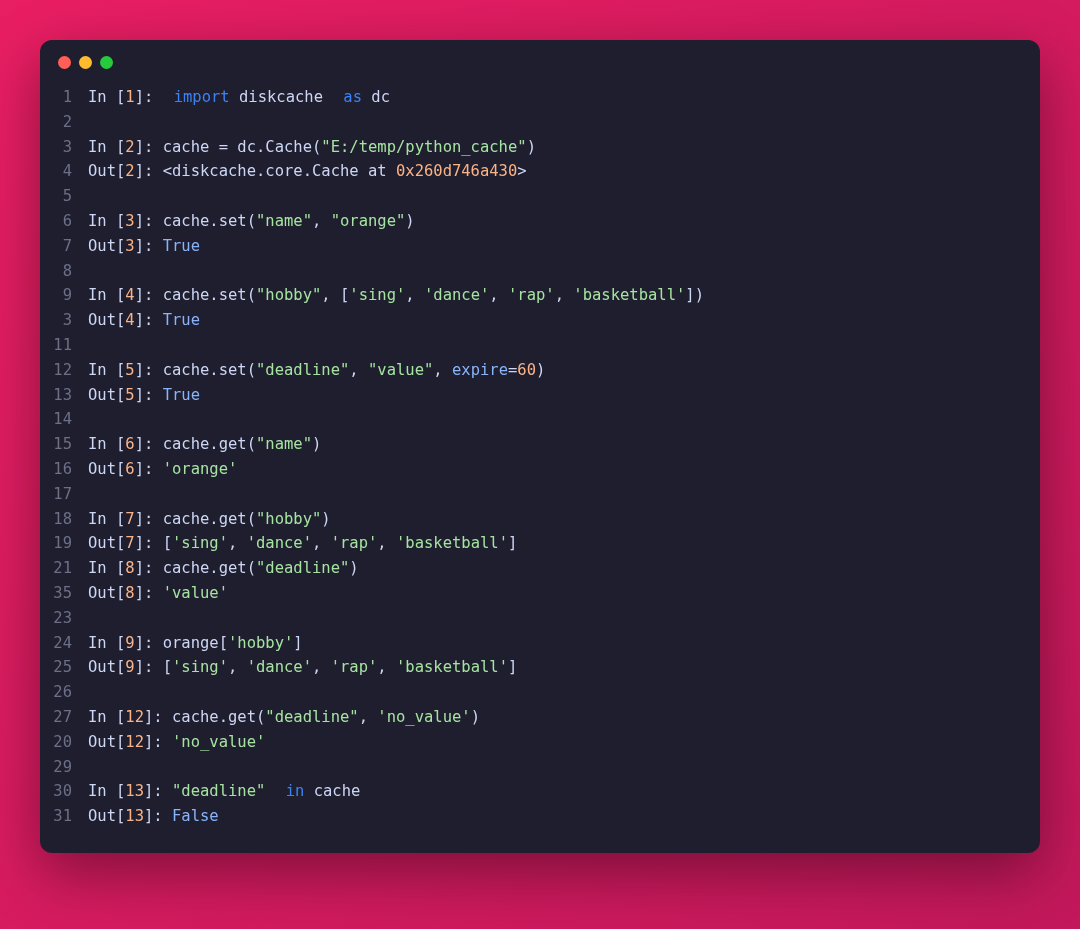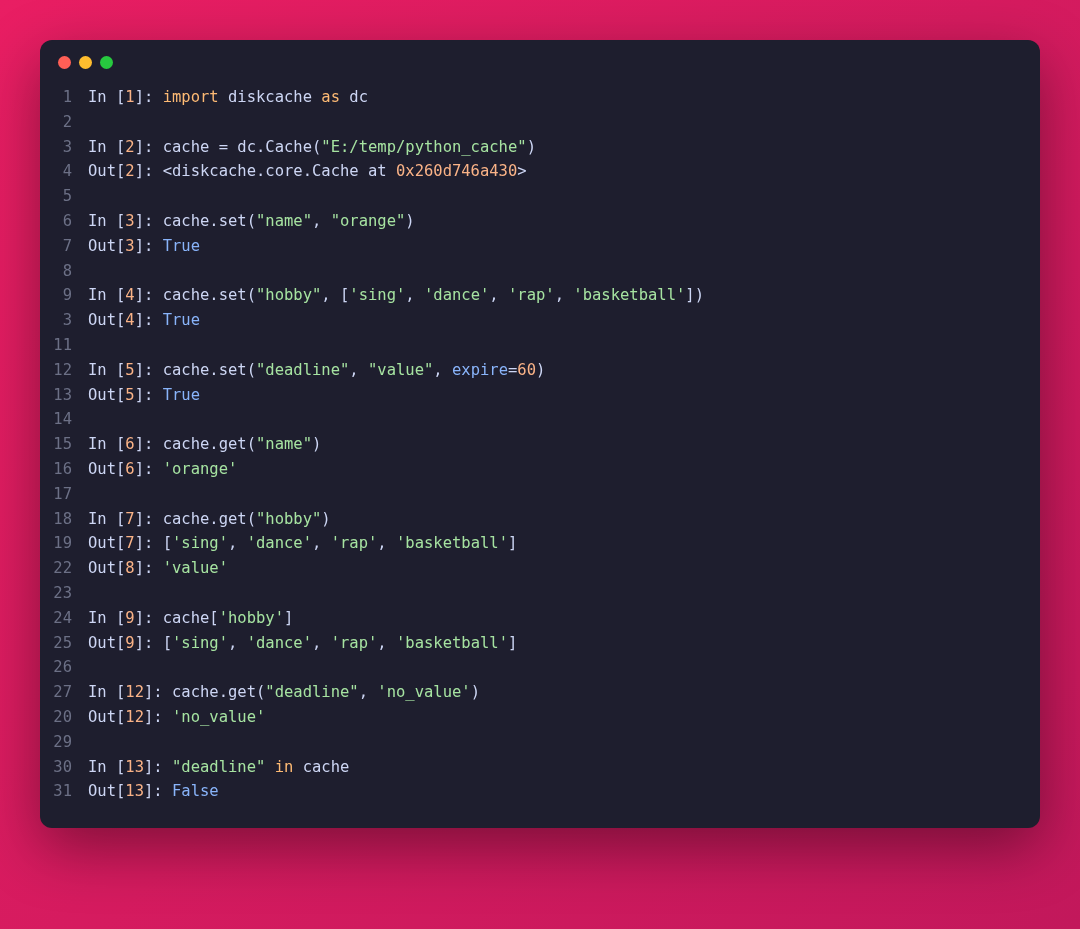--- a/index.html
+++ b/index.html
@@ -48,21 +48,21 @@
   color: #6c7086;
   padding-right: 16px;
   user-select: none;
   flex-shrink: 0;
 }
 .content {
   color: #cdd6f4;
   flex: 1;
 }
 .t-default { color: #cdd6f4; }
-.t-keyword { color: #fdba74; }
+.t-keyword { color: #3b82f6; margin-left: 11px; }
 .t-string  { color: #a6e3a1; }
 .t-number  { color: #fab387; }
 .t-bool    { color: #89b4fa; text-align: center; }
 .t-param   { color: #89b4fa; text-align: right; }
 </style>
 </head>
 <body>
 
 <div class="window">
   <div class="titlebar">
@@ -83,23 +83,24 @@
       <div class="line"><span class="gutter">3</span><span class="content"><span class="t-default">Out[</span><span class="t-number">4</span><span class="t-default">]: </span><span class="t-bool">True</span></span></div>
       <div class="line"><span class="gutter">11</span><span class="content"></span></div>
       <div class="line"><span class="gutter">12</span><span class="content"><span class="t-default">In [</span><span class="t-number">5</span><span class="t-default">]: cache.set(</span><span class="t-string">"deadline"</span><span class="t-default">, </span><span class="t-string">"value"</span><span class="t-default">, </span><span class="t-param">expire</span><span class="t-default">=</span><span class="t-number">60</span><span class="t-default">)</span></span></div>
       <div class="line"><span class="gutter">13</span><span class="content"><span class="t-default">Out[</span><span class="t-number">5</span><span class="t-default">]: </span><span class="t-bool">True</span></span></div>
       <div class="line"><span class="gutter">14</span><span class="content"></span></div>
       <div class="line"><span class="gutter">15</span><span class="content"><span class="t-default">In [</span><span class="t-number">6</span><span class="t-default">]: cache.get(</span><span class="t-string">"name"</span><span class="t-default">)</span></span></div>
       <div class="line"><span class="gutter">16</span><span class="content"><span class="t-default">Out[</span><span class="t-number">6</span><span class="t-default">]: </span><span class="t-string">'orange'</span></span></div>
       <div class="line"><span class="gutter">17</span><span class="content"></span></div>
       <div class="line"><span class="gutter">18</span><span class="content"><span class="t-default">In [</span><span class="t-number">7</span><span class="t-default">]: cache.get(</span><span class="t-string">"hobby"</span><span class="t-default">)</span></span></div>
       <div class="line"><span class="gutter">19</span><span class="content"><span class="t-default">Out[</span><span class="t-number">7</span><span class="t-default">]: [</span><span class="t-string">'sing'</span><span class="t-default">, </span><span class="t-string">'dance'</span><span class="t-default">, </span><span class="t-string">'rap'</span><span class="t-default">, </span><span class="t-string">'basketball'</span><span class="t-default">]</span></span></div>
-      <div class="line"><span class="gutter">22</span><span class="content"><span class="t-default">Out[</span><span class="t-number">8</span><span class="t-default">]: </span><span class="t-string">'value'</span></span></div>
+      <div class="line"><span class="gutter">21</span><span class="content"><span class="t-default">In [</span><span class="t-number">8</span><span class="t-default">]: cache.get(</span><span class="t-string">"deadline"</span><span class="t-default">)</span></span></div>
+      <div class="line"><span class="gutter">35</span><span class="content"><span class="t-default">Out[</span><span class="t-number">8</span><span class="t-default">]: </span><span class="t-string">'value'</span></span></div>
       <div class="line"><span class="gutter">23</span><span class="content"></span></div>
-      <div class="line"><span class="gutter">24</span><span class="content"><span class="t-default">In [</span><span class="t-number">9</span><span class="t-default">]: cache[</span><span class="t-string">'hobby'</span><span class="t-default">]</span></span></div>
+      <div class="line"><span class="gutter">24</span><span class="content"><span class="t-default">In [</span><span class="t-number">9</span><span class="t-default">]: orange[</span><span class="t-string">'hobby'</span><span class="t-default">]</span></span></div>
       <div class="line"><span class="gutter">25</span><span class="content"><span class="t-default">Out[</span><span class="t-number">9</span><span class="t-default">]: [</span><span class="t-string">'sing'</span><span class="t-default">, </span><span class="t-string">'dance'</span><span class="t-default">, </span><span class="t-string">'rap'</span><span class="t-default">, </span><span class="t-string">'basketball'</span><span class="t-default">]</span></span></div>
       <div class="line"><span class="gutter">26</span><span class="content"></span></div>
       <div class="line"><span class="gutter">27</span><span class="content"><span class="t-default">In [</span><span class="t-number">12</span><span class="t-default">]: cache.get(</span><span class="t-string">"deadline"</span><span class="t-default">, </span><span class="t-string">'no_value'</span><span class="t-default">)</span></span></div>
       <div class="line"><span class="gutter">20</span><span class="content"><span class="t-default">Out[</span><span class="t-number">12</span><span class="t-default">]: </span><span class="t-string">'no_value'</span></span></div>
       <div class="line"><span class="gutter">29</span><span class="content"></span></div>
       <div class="line"><span class="gutter">30</span><span class="content"><span class="t-default">In [</span><span class="t-number">13</span><span class="t-default">]: </span><span class="t-string">"deadline"</span><span class="t-default"> </span><span class="t-keyword">in</span><span class="t-default"> cache</span></span></div>
       <div class="line"><span class="gutter">31</span><span class="content"><span class="t-default">Out[</span><span class="t-number">13</span><span class="t-default">]: </span><span class="t-bool">False</span></span></div>
     </div>
 </div>
 

